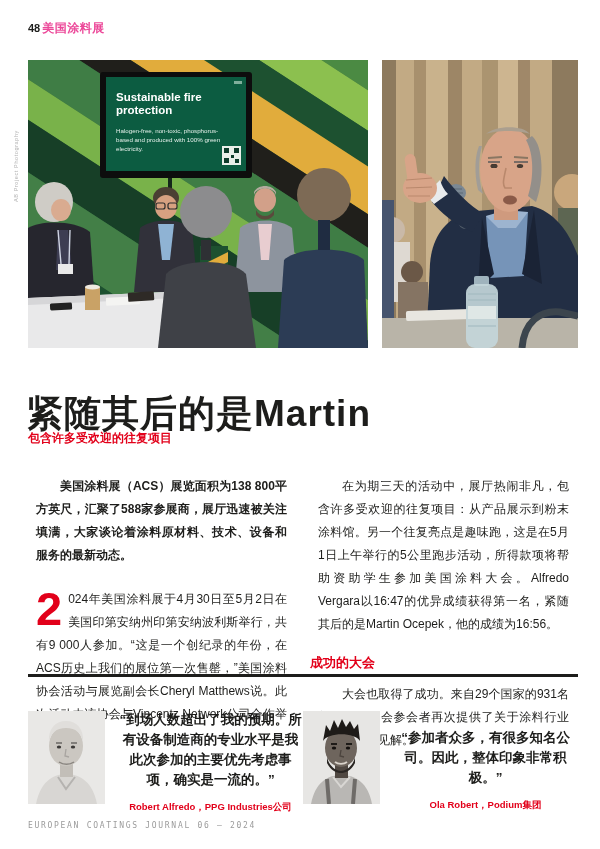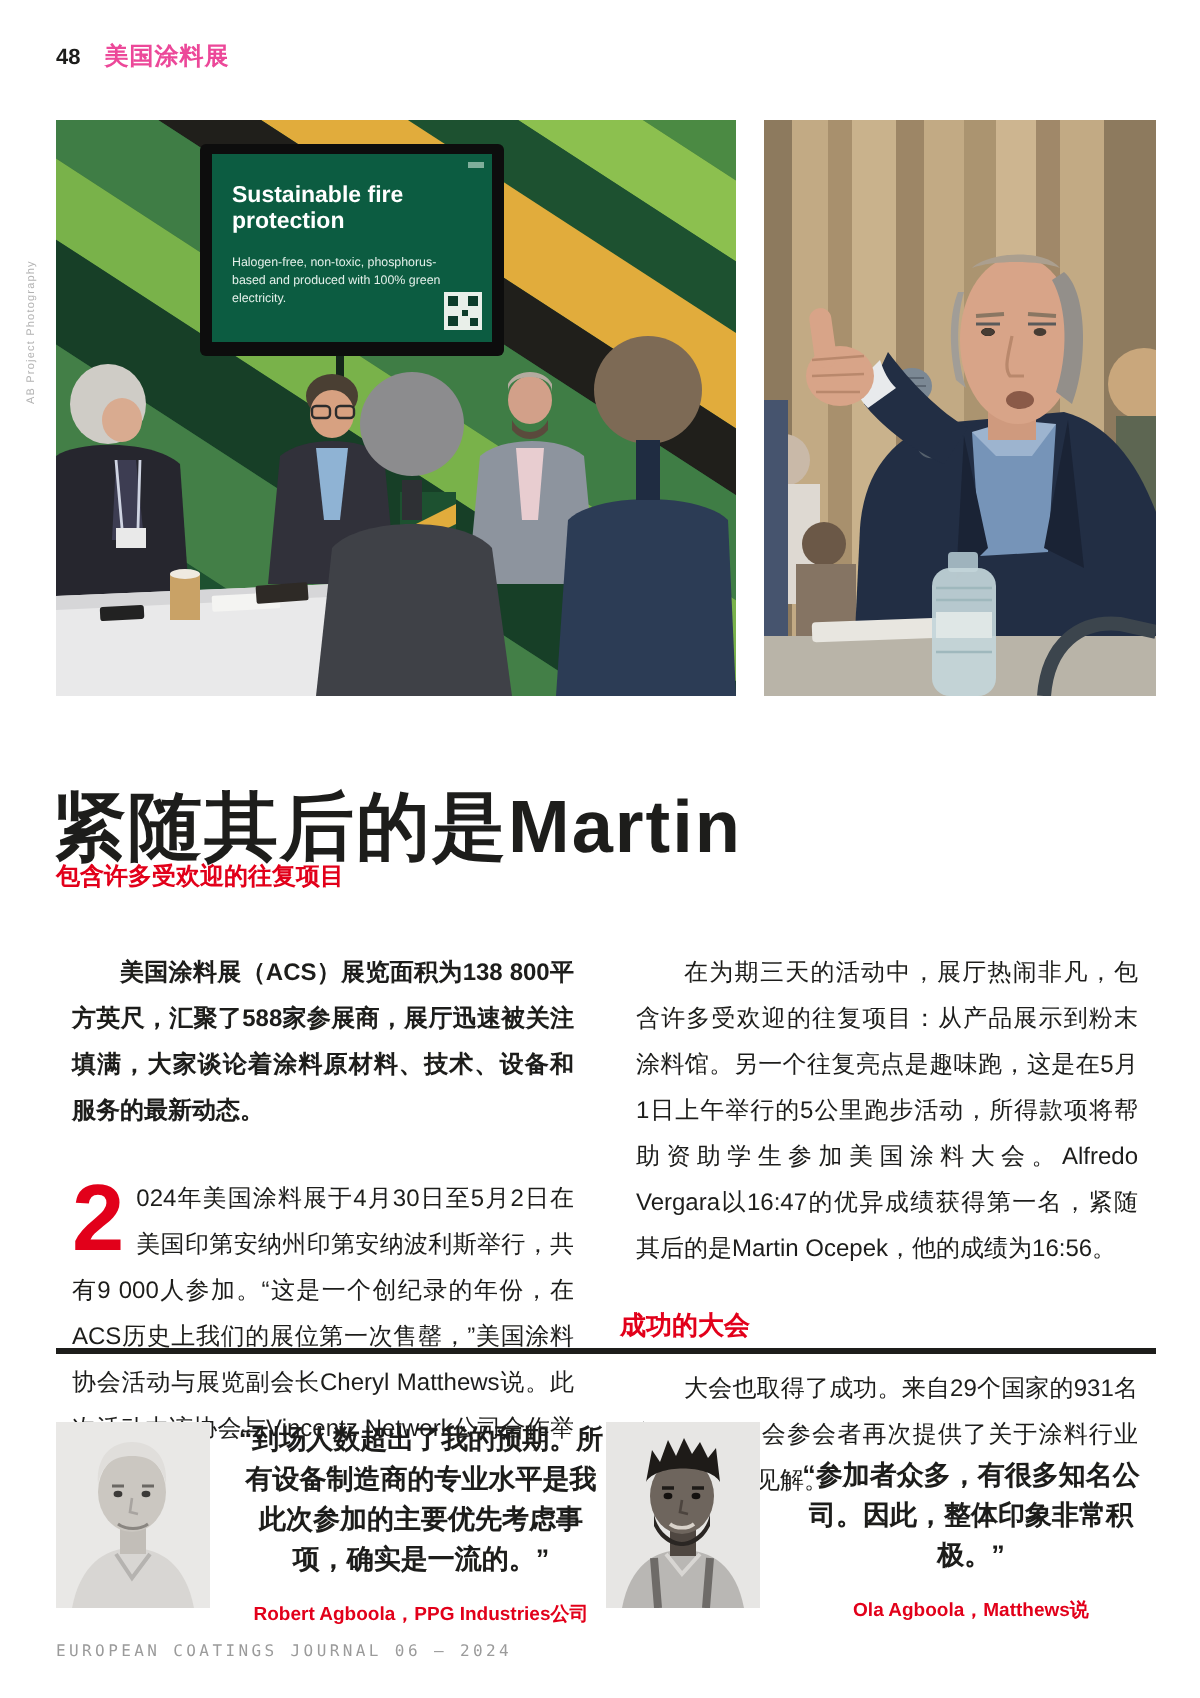--- a/index.html
+++ b/index.html
@@ -1,20 +1,20 @@
 <!DOCTYPE html>
 <html><head>
 <meta charset="utf-8">
 <style>
   html,body{margin:0;padding:0;background:#ffffff;}
   .page{position:relative;width:600px;height:849px;background:#ffffff;overflow:hidden;
         font-family:"Liberation Sans","DejaVu Sans",sans-serif;color:#1d1d1b;}
 
   
-  .header{position:absolute;left:28px;top:20px;display:flex;align-items:baseline;gap:12px;}
+  .header{position:absolute;left:28px;top:20px;display:flex;align-items:baseline;gap:2px;}
   .page-number{font-size:11px;font-weight:bold;color:#1d1d1b;}
   .section-label{font-size:12px;font-weight:bold;color:#ec4899;letter-spacing:0.5px;}
 
   
   .photo-row{position:absolute;left:28px;top:60px;width:550px;height:288px;display:flex;gap:14px;justify-content:flex-end;}
   .photo{position:relative;overflow:hidden;background:#2a5e38;}
   .photo.left{width:340px;height:288px;}
   .photo.right{width:196px;height:288px;background:#b29876;}
   .photo svg{display:block;}
   .photo-credit{position:absolute;left:13px;top:62px;height:140px;writing-mode:vertical-rl;
@@ -277,21 +277,21 @@
         <ellipse cx="38" cy="35" rx="17" ry="20" fill="#cbc7c1"></ellipse>
         <path d="M21,31 C20,18 27,10 38,10 C49,10 56,18 55,31 C53,22 48,17 38,17 C28,17 23,22 21,31 Z" fill="#e0dedb"></path>
         <path d="M28,32 L34,32 M43,32 L49,32" stroke="#6b6864" stroke-width="1.6"></path>
         <ellipse cx="31" cy="36" rx="2.2" ry="1.6" fill="#3c3a38"></ellipse>
         <ellipse cx="45" cy="36" rx="2.2" ry="1.6" fill="#3c3a38"></ellipse>
         <path d="M38,38 L37,45 L41,46" fill="none" stroke="#a8a4a0" stroke-width="1.3"></path>
         <path d="M31,51 C35,54 42,54 46,51" fill="none" stroke="#8a8681" stroke-width="1.5"></path>
       </svg>
       <div class="quote-body">
         <div class="quote-text">“到场人数超出了我的预期。所有设备制造商的专业水平是我此次参加的主要优先考虑事项，确实是一流的。”</div>
-        <div class="attribution">Robert Agboola，PPG Industries公司</div>
+        <div class="attribution">Robert Alfredo，PPG Industries公司</div>
       </div>
     </div>
 
     <div class="quote-card second">
       <svg class="headshot" viewBox="0 0 77 93">
         <rect width="77" height="93" fill="#e7e6e4"></rect>
         <path d="M8,93 C12,72 24,64 38,64 C53,64 65,72 69,93 Z" fill="#b9b7b4"></path>
         <path d="M24,68 L26,93 M52,68 L50,93" stroke="#6e6b68" stroke-width="4"></path>
         <path d="M30,66 L38,76 L47,66" fill="none" stroke="#d8d6d3" stroke-width="2"></path>
         <rect x="32" y="52" width="13" height="15" fill="#4f4741"></rect>
@@ -299,20 +299,20 @@
         <path d="M20,30 L23,14 L27,20 L31,9 L35,17 L39,8 L43,16 L47,10 L51,18 L55,13 L57,30 C52,21 25,21 20,30 Z" fill="#1e1b18"></path>
         <path d="M24,46 C26,56 34,60 38,60 C42,60 50,56 52,46 L52,52 C48,60 42,62 38,62 C34,62 28,60 24,52 Z" fill="#2a2623"></path>
         <path d="M28,33 L34,33 M43,33 L49,33" stroke="#1e1b18" stroke-width="1.8"></path>
         <ellipse cx="31" cy="37" rx="2.2" ry="1.6" fill="#14110f"></ellipse>
         <ellipse cx="45" cy="37" rx="2.2" ry="1.6" fill="#14110f"></ellipse>
         <path d="M38,39 L37,45 L41,46" fill="none" stroke="#4c443e" stroke-width="1.3"></path>
         <path d="M32,51 C35,53.5 41,53.5 44,51" fill="none" stroke="#d9d2ca" stroke-width="1.8"></path>
       </svg>
       <div class="quote-body">
         <div class="quote-text">“参加者众多，有很多知名公司。因此，整体印象非常积极。”</div>
-        <div class="attribution">Ola Agboola，Matthews说</div>
+        <div class="attribution">Ola Robert，Podium集团</div>
       </div>
     </div>
   </div>
 
   <div class="footer">EUROPEAN COATINGS JOURNAL 06 – 2024</div>
 
 </div>
 
 </body></html>

